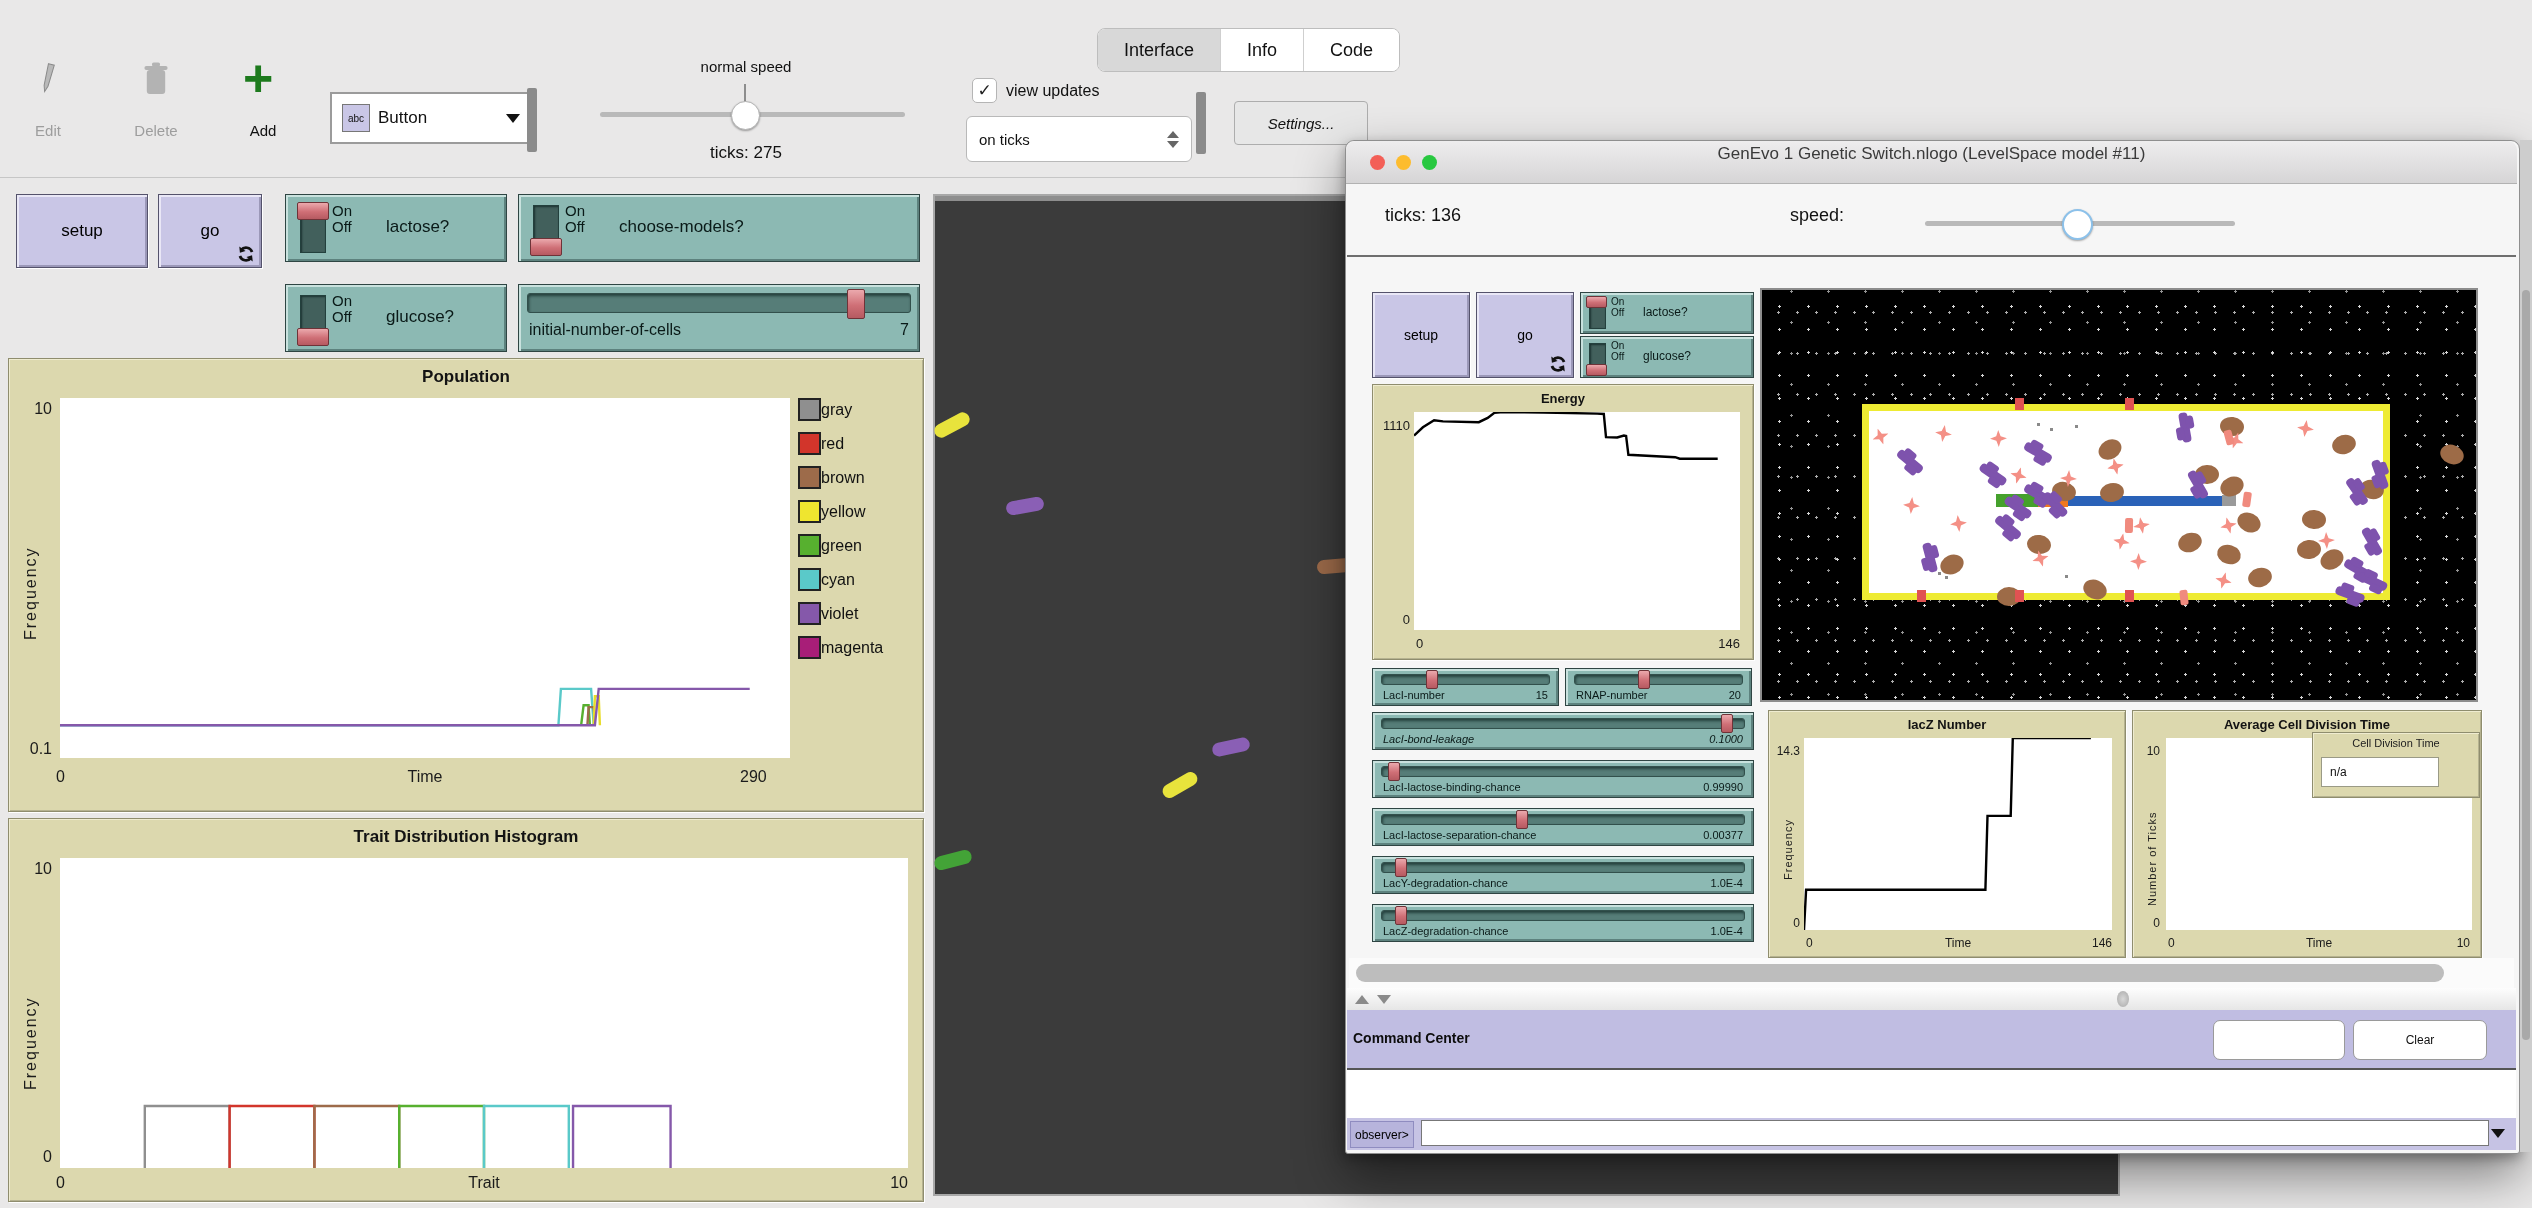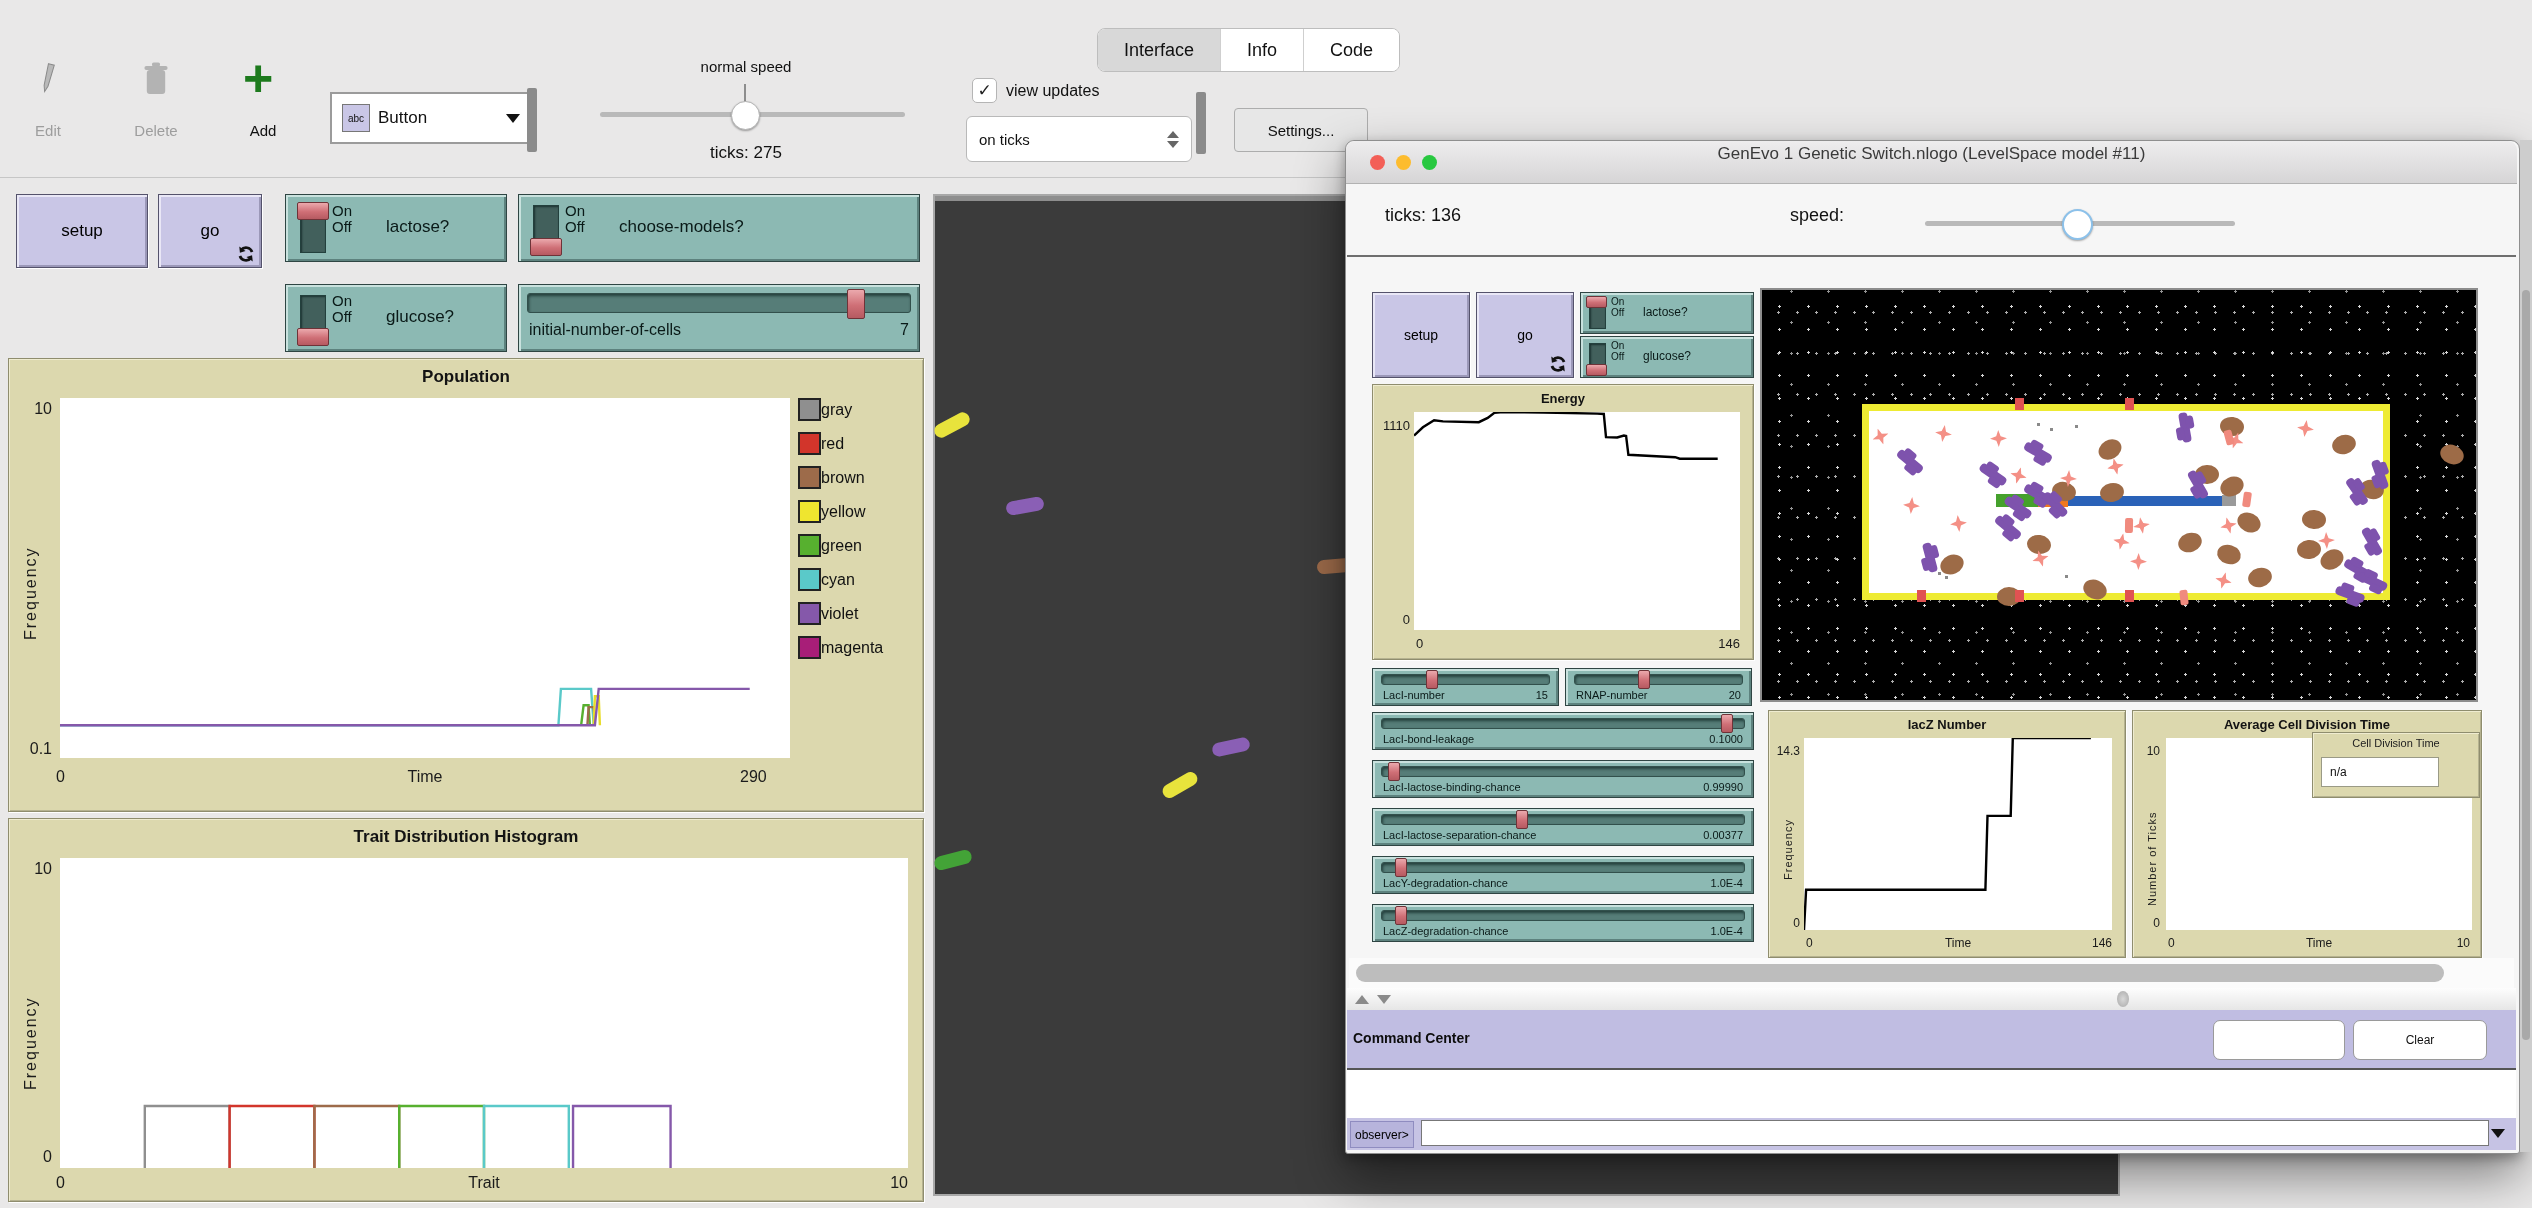--- a/index.html
+++ b/index.html
@@ -121,21 +121,21 @@
   <div class="abs" style="left:1006px;top:82px;font-size:16px;">view updates</div>
   <div class="abs selectbox" style="left:966px;top:116px;width:200px;height:44px;">
     <span>on ticks</span>
     <span class="chevstack">
         <i class="chev-up"></i>
         <i class="chev-down"></i>
       </span>
   </div>
 
   <div class="abs vsep" style="left:1196px;top:92px;height:62px;"></div>
-  <div class="abs mac-btn" style="left:1234px;top:108px;width:132px;height:42px;">Settings...</div>
+  <div class="abs mac-btn" style="left:1234px;top:101px;width:132px;height:42px;font-style:italic;">Settings...</div>
 
   <div class="abs" style="left:0;top:177px;width:2532px;height:1px;background:#c6c6c6;"></div>
 
   <div class="abs nl-btn" style="left:16px;top:194px;width:130px;height:72px;">
       <span>setup</span>
     </div>
   <div class="abs nl-btn" style="left:158px;top:194px;width:102px;height:72px;">
       <span>go</span>
       <span class="cyc icon-cycle"><svg viewBox="0 0 16 16" width="100%" height="100%">
           <path d="M13.4 6.2 A5.6 5.6 0 0 0 3.6 4.6" fill="none" stroke="currentColor" stroke-width="2.4"></path>
@@ -318,21 +318,21 @@
       <span class="sl-knob" style="left:53px;top:1px;width:10px;height:17px;"></span>
       <span class="sl-label" style="left:10px;top:20px;font-size:11px;">LacI-number</span>
       <span class="sl-value" style="right:10px;top:20px;font-size:11px;">15</span>
     </div>
   <div class="abs teal slider-w small" style="left:1565px;top:668px;width:185px;height:36px;">
       <span class="sl-channel" style="left:8px;top:5px;right:8px;height:9px;"></span>
       <span class="sl-knob" style="left:72px;top:1px;width:10px;height:17px;"></span>
       <span class="sl-label" style="left:10px;top:20px;font-size:11px;">RNAP-number</span>
       <span class="sl-value" style="right:10px;top:20px;font-size:11px;">20</span>
     </div>
-  <div class="abs teal slider-w small" style="left:1372px;top:712px;width:380px;height:36px;">
+  <div class="abs teal slider-w small" style="left:1372px;top:712px;width:380px;height:36px;font-style:italic;">
       <span class="sl-channel" style="left:8px;top:5px;right:8px;height:9px;"></span>
       <span class="sl-knob" style="left:348px;top:1px;width:10px;height:17px;"></span>
       <span class="sl-label" style="left:10px;top:20px;font-size:11px;">LacI-bond-leakage</span>
       <span class="sl-value" style="right:10px;top:20px;font-size:11px;">0.1000</span>
     </div>
   <div class="abs teal slider-w small" style="left:1372px;top:760px;width:380px;height:36px;">
       <span class="sl-channel" style="left:8px;top:5px;right:8px;height:9px;"></span>
       <span class="sl-knob" style="left:15px;top:1px;width:10px;height:17px;"></span>
       <span class="sl-label" style="left:10px;top:20px;font-size:11px;">LacI-lactose-binding-chance</span>
       <span class="sl-value" style="right:10px;top:20px;font-size:11px;">0.99990</span>

